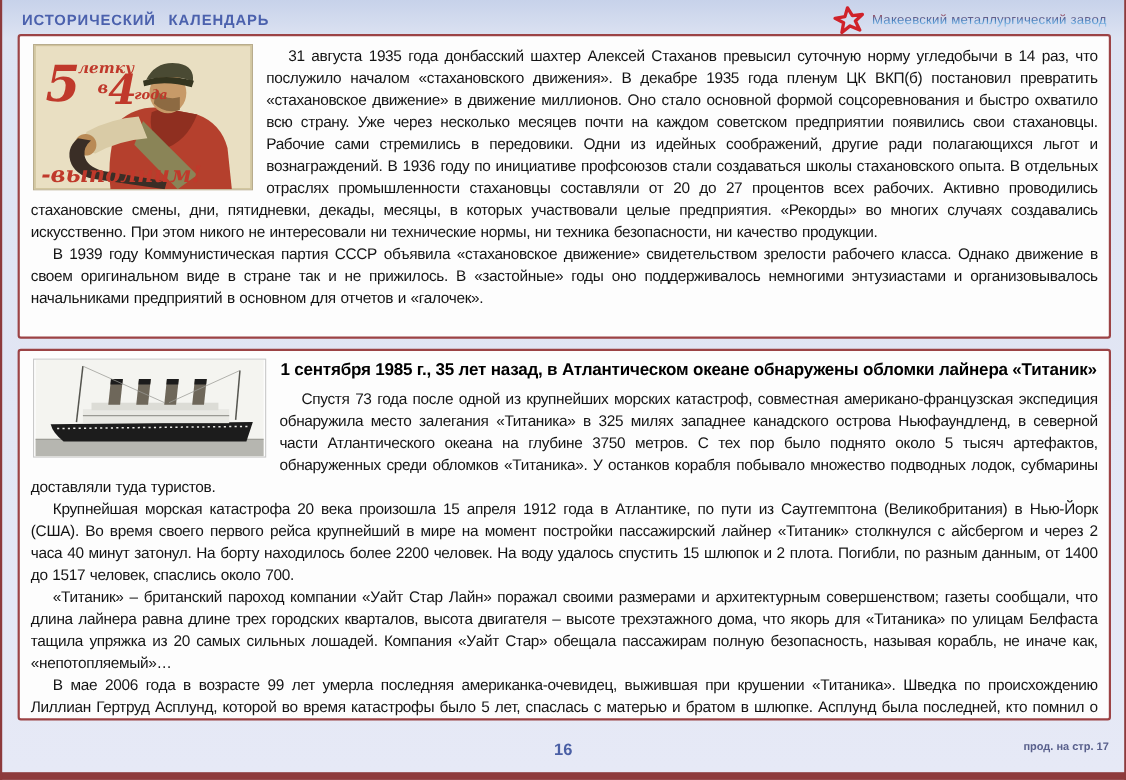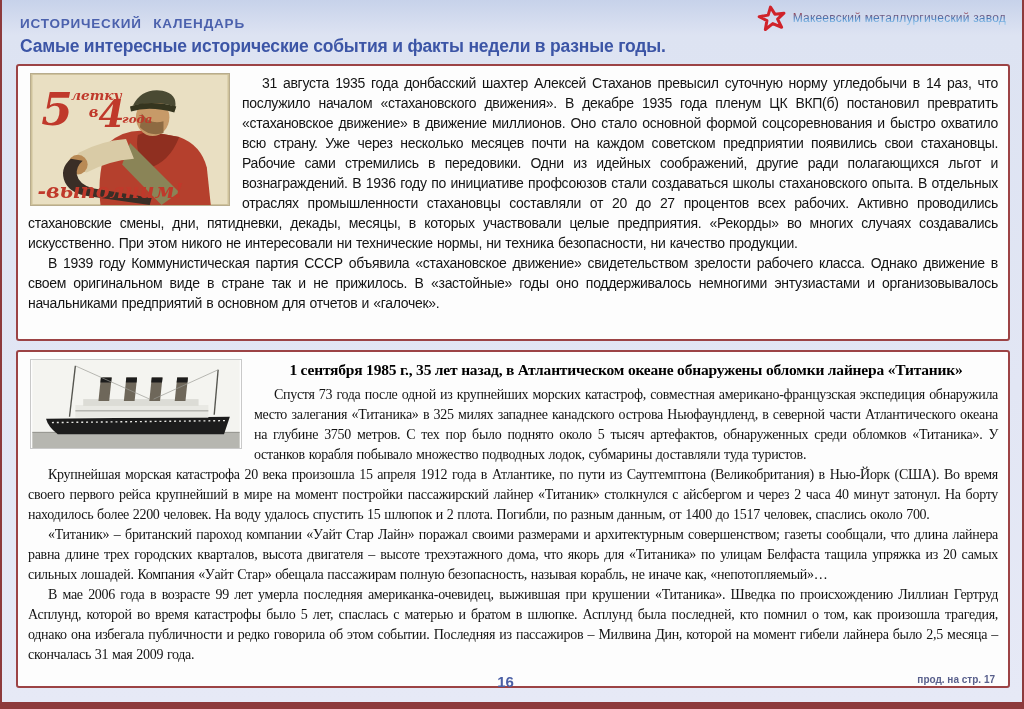--- a/index.html
+++ b/index.html
@@ -12,21 +12,21 @@
   .page{
     position:relative;
     width:1024px; height:709px;
     background:linear-gradient(180deg,#c7d2ea 0%,#dde3f2 5%,#e2e6f4 55%,#e6e9f6 100%);
     border-left:2px solid #8d3a3c;
     border-right:2px solid #8d3a3c;
     border-bottom:7px solid #8d3a3c;
     overflow:hidden;
   }
   .header{
-    display:flex; justify-content:space-between; align-items:flex-end;
+    display:flex; justify-content:space-between; align-items:center;
     padding:5px 16px 0 18px;
   }
   .cal-title{
     color:#4b61ad; font-weight:bold; font-size:13.5px;
     letter-spacing:.8px; word-spacing:7px;
   }
   .logo{ display:flex; align-items:center; gap:6px; }
   .star-icon{ display:block; }
   .wordmark{
     font-weight:normal; font-size:12px; letter-spacing:.2px;
@@ -45,36 +45,36 @@
   .block{
     background:#fdfdfd;
     border:2px solid #9c4345;
     border-radius:3px;
     margin:0 12px 9px 14px;
     padding:7px 10px 6px 10px;
     overflow:hidden;
     color:#141414;
   }
   .block--stakhanov{ height:277px; }
-  .block--titanic{ height:338px;font-family:Liberation Serif, serif; }
+  .block--titanic{ height:338px; }
   .block h2{
     font-size:15.5px; font-weight:bold; text-align:center;
     line-height:1.4; margin-bottom:4px; letter-spacing:-.2px; color:#000;
   }
   .block p{
     font-size:14px; line-height:1.43; text-align:justify;
     text-indent:20px; letter-spacing:-.3px; word-spacing:.6px;
   }
   .art-img{
     float:left; margin:0 12px 4px 2px; display:block;
   }
   .poster-svg{ border:1px solid #b8ac8d; }
   .photo-svg{ border:1px solid #c9c9c9; }
   .footer{
-    position:absolute; left:0; right:13px; bottom:9px; height:20px;margin-top:32px;
+    position:absolute; left:0; right:0; bottom:9px; height:20px;margin-top:32px;
   }
   .page-num{
     position:absolute; left:50%; transform:translateX(-50%);
     color:#4a5fa5; font-weight:bold; font-size:15px;
   }
   .cont-note{
     position:absolute; right:14px; top:1px;
     color:#59608c; font-weight:bold; font-size:10px;
   }
 </style>
@@ -86,21 +86,20 @@
   <div class="header">
     <div class="cal-title">ИСТОРИЧЕСКИЙ КАЛЕНДАРЬ</div>
     <div class="logo">
       <svg class="star-icon" width="30" height="26" viewBox="0 0 30 26">
         <path d="M15 2 L18.4 9.6 L27.5 9.9 L20.4 14.9 L23.2 23.5 L15 18.6 L6.8 23.5 L9.6 14.9 L2.5 9.9 L11.6 9.6 Z" fill="none" stroke="#d0222a" stroke-width="3" stroke-linejoin="round" transform="rotate(-8 15 13)"></path>
       </svg>
       <span class="wordmark">Макеевский металлургический завод</span>
     </div>
   </div>
 
-  <div class="subtitle">Самые интересные исторические события и факты недели в разные годы.</div>
 
   <section class="block block--stakhanov">
     <svg class="art-img poster-svg" width="200" height="133" viewBox="0 0 200 133">
       <rect x="0" y="0" width="200" height="133" fill="#e9dfc2"></rect>
       <rect x="0" y="0" width="200" height="133" fill="none" stroke="#cfc29b" stroke-width="2"></rect>
 
       <path d="M78 70 Q95 55 118 58 L150 64 Q172 72 178 95 L182 133 L70 133 Q66 100 78 70 Z" fill="#b5402d"></path>
       <path d="M118 58 L150 64 Q140 90 118 96 Q104 80 108 62 Z" fill="#8f2f20"></path>
 
       <path d="M100 70 L150 120 L132 133 L92 92 Z" fill="#8a8457"></path>

